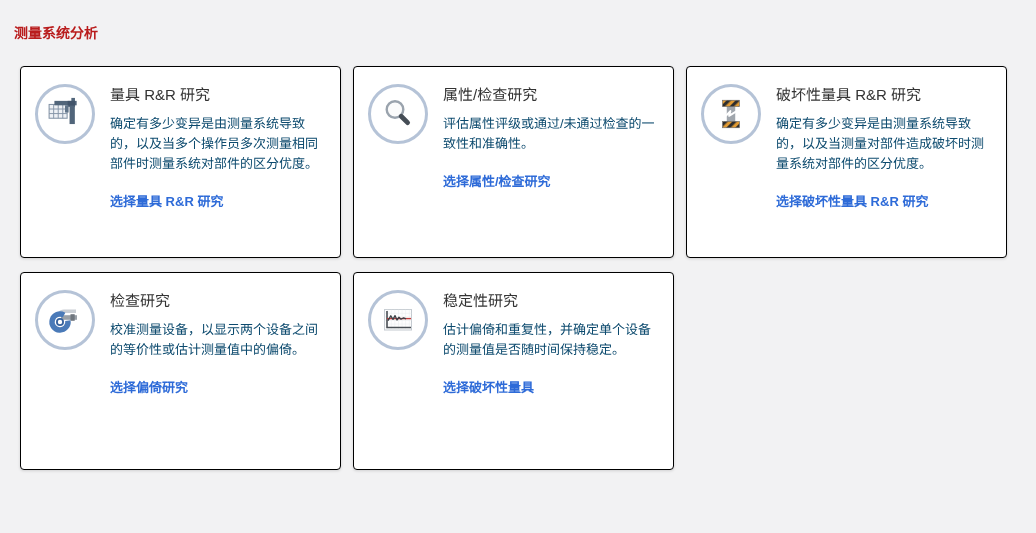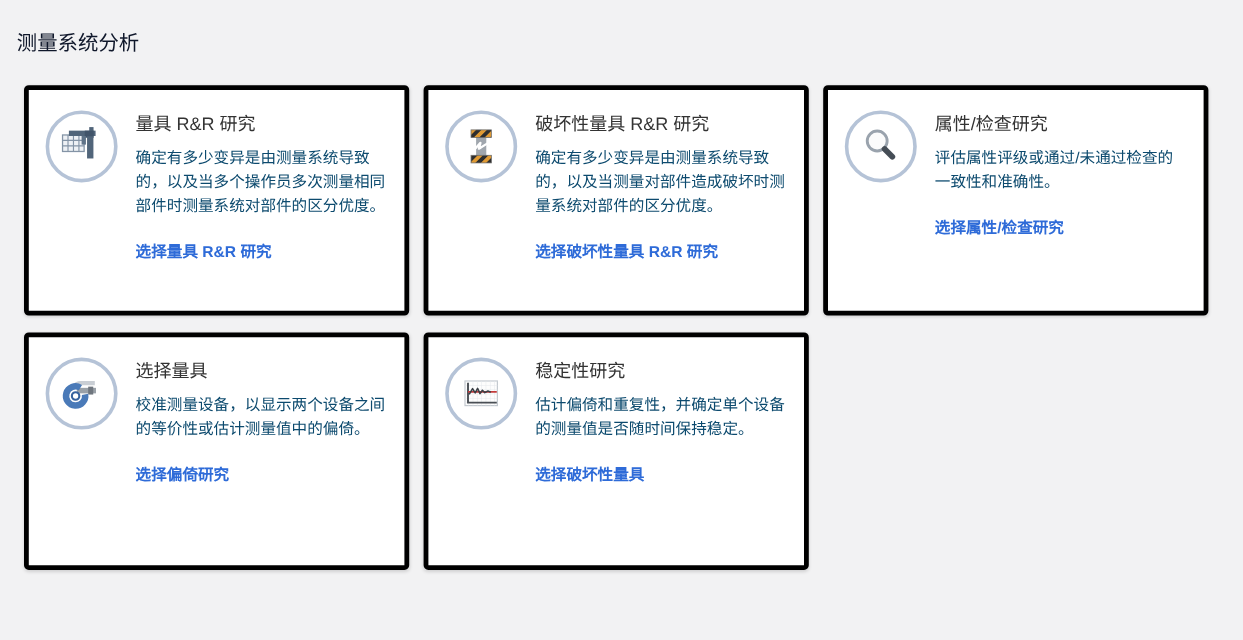--- a/index.html
+++ b/index.html
@@ -9,41 +9,41 @@
     width: 1036px;
     height: 533px;
     overflow: hidden;
     font-family: "Liberation Sans", "DejaVu Sans", sans-serif;
   }
   .page {
     padding: 14px 14px 0 14px;
     box-sizing: border-box;
   }
   .page-title {
-    font-size: 17px;
-    font-weight: 400;
-    color: #0f172a;
+    font-size: 14px;
+    font-weight: 700;
+    color: #b91c1c;
     margin: 8px 0 9px 0;
   }
   .page-subtitle {
     font-size: 13px;
     color: #4c4c4c;
     margin: 0;
   }
   .card-grid {
     margin: 24px 0 0 6px;
     display: grid;
     grid-template-columns: repeat(3, 321px);
     grid-template-rows: 192px 198px;
     column-gap: 12px;
     row-gap: 14px;
   }
   .card {
     background: #ffffff;
-    border: 4px solid #000000;
+    border: 1px solid #000000;
     border-radius: 4px;
     box-shadow: 0 1px 3px rgba(0,0,0,0.14);
     box-sizing: border-box;
     padding: 14px 12px 14px 14px;
     display: flex;
     gap: 15px;
     align-items: flex-start;
   }
   .icon-circle {
     flex: 0 0 auto;
@@ -103,20 +103,34 @@
       </div>
       <div class="card-body">
         <h2 class="card-title">量具 R&amp;R 研究</h2>
         <p class="card-desc">确定有多少变异是由测量系统导致的，以及当多个操作员多次测量相同部件时测量系统对部件的区分优度。</p>
         <a class="card-link">选择量具 R&amp;R 研究</a>
       </div>
     </div>
 
     <div class="card">
       <div class="icon-circle">
+        <svg width="36" height="36" viewBox="0 0 36 36" aria-hidden="true">
+          <circle cx="15" cy="13.5" r="8.3" fill="#fbfbfb" stroke="#9aa3ad" stroke-width="2.4"></circle>
+          <path d="M21.2 20.2 L27.6 26.6" stroke="#454d56" stroke-width="4.8" stroke-linecap="round"></path>
+        </svg>
+      </div>
+      <div class="card-body">
+        <h2 class="card-title">属性/检查研究</h2>
+        <p class="card-desc">评估属性评级或通过/未通过检查的一致性和准确性。</p>
+        <a class="card-link">选择属性/检查研究</a>
+      </div>
+    </div>
+
+    <div class="card">
+      <div class="icon-circle">
         <svg width="36" height="36" viewBox="0 0 34 34" aria-hidden="true">
           <defs>
             <pattern id="hazard" width="6" height="6" patternUnits="userSpaceOnUse" patternTransform="rotate(45)">
               <rect width="6" height="6" fill="#e09a33"></rect>
               <rect width="3" height="6" fill="#2e2e2e"></rect>
             </pattern>
           </defs>
           <rect x="13" y="4" width="8" height="26" fill="#a0a6ad"></rect>
           <rect x="9" y="4" width="16" height="6" fill="url(#hazard)" stroke="#6b6b6b" stroke-width="0.6"></rect>
           <rect x="9" y="24" width="16" height="6" fill="url(#hazard)" stroke="#6b6b6b" stroke-width="0.6"></rect>
@@ -126,43 +140,29 @@
       <div class="card-body">
         <h2 class="card-title">破坏性量具 R&amp;R 研究</h2>
         <p class="card-desc">确定有多少变异是由测量系统导致的，以及当测量对部件造成破坏时测量系统对部件的区分优度。</p>
         <a class="card-link">选择破坏性量具 R&amp;R 研究</a>
       </div>
     </div>
 
     <div class="card">
       <div class="icon-circle">
         <svg width="36" height="36" viewBox="0 0 36 36" aria-hidden="true">
-          <circle cx="15" cy="13.5" r="8.3" fill="#fbfbfb" stroke="#9aa3ad" stroke-width="2.4"></circle>
-          <path d="M21.2 20.2 L27.6 26.6" stroke="#454d56" stroke-width="4.8" stroke-linecap="round"></path>
-        </svg>
-      </div>
-      <div class="card-body">
-        <h2 class="card-title">属性/检查研究</h2>
-        <p class="card-desc">评估属性评级或通过/未通过检查的一致性和准确性。</p>
-        <a class="card-link">选择属性/检查研究</a>
-      </div>
-    </div>
-
-    <div class="card">
-      <div class="icon-circle">
-        <svg width="36" height="36" viewBox="0 0 36 36" aria-hidden="true">
           <path d="M11 10.5 Q13 7.5 17 7.5 L29 7.5 L29 11 L12 11 Z" fill="#c9ced4"></path>
           <rect x="14" y="13.2" width="16" height="4.6" fill="#9aa1a8"></rect>
           <rect x="23.5" y="12.2" width="4.2" height="6.6" fill="#6f767e"></rect>
           <path d="M20.88 18.61 A8 8 0 1 1 17 13.07" stroke="#4a7ab8" stroke-width="5.4" fill="none"></path>
           <circle cx="13" cy="20" r="3.1" fill="#ffffff" stroke="#36629e" stroke-width="1.8"></circle>
         </svg>
       </div>
       <div class="card-body">
-        <h2 class="card-title">选择量具</h2>
+        <h2 class="card-title">检查研究</h2>
         <p class="card-desc">校准测量设备，以显示两个设备之间的等价性或估计测量值中的偏倚。</p>
         <a class="card-link">选择偏倚研究</a>
       </div>
     </div>
 
     <div class="card">
       <div class="icon-circle">
         <svg width="36" height="36" viewBox="0 0 36 36" aria-hidden="true">
           <defs>
             <pattern id="chartgrid" width="3.6" height="3.6" patternUnits="userSpaceOnUse">

